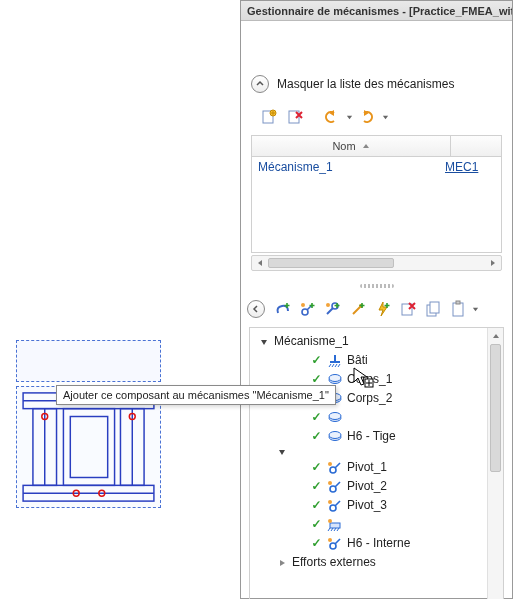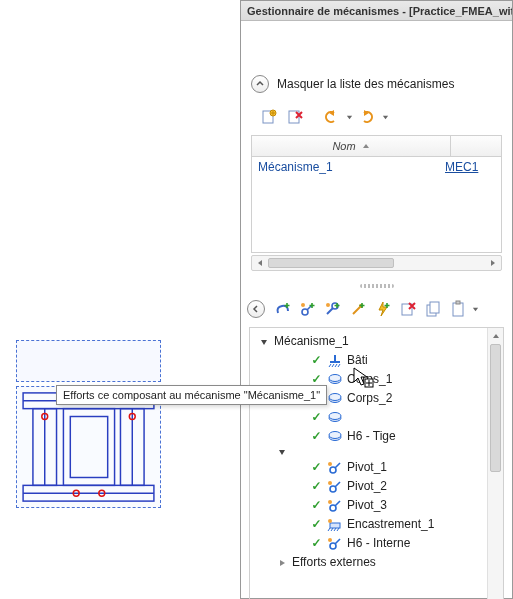--- a/index.html
+++ b/index.html
@@ -67,21 +67,21 @@
     height: 22px;
     border: 1px solid #d0d0d0;
     background: linear-gradient(#fdfdfd,#f0f0f0);
     display: flex; align-items: center;
     padding: 0 0;
     font-size: 11px;
     color: #444;
   }
   .list-header .col1 {
     flex: 1; display:flex; align-items:center; justify-content:center; gap:6px;
-    border-right: 1px solid #d0d0d0; height:100%;font-style:italic;
+    border-right: 1px solid #d0d0d0; height:100%;
   }
   .list-header .col2 { width: 50px; }
   .list-body {
     border: 1px solid #d0d0d0;
     border-top: none;
     height: 96px;
     overflow: hidden;
     position: relative;
   }
   .list-row {
@@ -231,21 +231,21 @@
       <g fill="none" stroke="#d11" stroke-width="1.5">
         <circle cx="28" cy="30" r="3"></circle>
         <circle cx="117" cy="30" r="3"></circle>
         <circle cx="60" cy="108" r="3"></circle>
         <circle cx="86" cy="108" r="3"></circle>
       </g>
     </svg>
   </div>
 </div>
 
-<div class="tooltip">Efforts ce composant au mécanisme "Mécanisme_1"</div>
+<div class="tooltip">Ajouter ce composant au mécanismes "Mécanisme_1"</div>
 
 <div class="cursor">
   <svg viewBox="0 0 22 22">
     <path d="M2 2 L2 16 L6 12 L9 19 L12 18 L9 11 L15 11 Z" fill="#fff" stroke="#000" stroke-width="1"></path>
     <rect x="13" y="13" width="8" height="8" fill="#fff" stroke="#000"></rect>
     <line x1="17" y1="14" x2="17" y2="20" stroke="#000"></line>
     <line x1="14" y1="17" x2="20" y2="17" stroke="#000"></line>
   </svg>
 </div>
 
@@ -561,21 +561,20 @@
                         <svg></svg>
                       </span>
                       <span class="check">✓</span>
                       <span class="node-icon">
                         <svg viewBox="0 0 16 16">
                           <rect x="3" y="6" width="10" height="5" fill="#d7e4fb" stroke="#2a6bd4"></rect>
                           <path d="M3 11 L1 14 M6 11 L4 14 M9 11 L7 14 M12 11 L10 14" stroke="#2a6bd4"></path>
                           <circle cx="3" cy="4" r="2" fill="#f2a33a"></circle>
                         </svg>
                       </span>
-                      <span class="label">Encastrement_1</span>
                     </div>
                   </li>
                   <li>
                     <div class="row">
                       <span class="arrow" style="visibility:hidden">
                         <svg></svg>
                       </span>
                       <span class="check">✓</span>
                       <span class="node-icon">
                         <svg viewBox="0 0 16 16">

